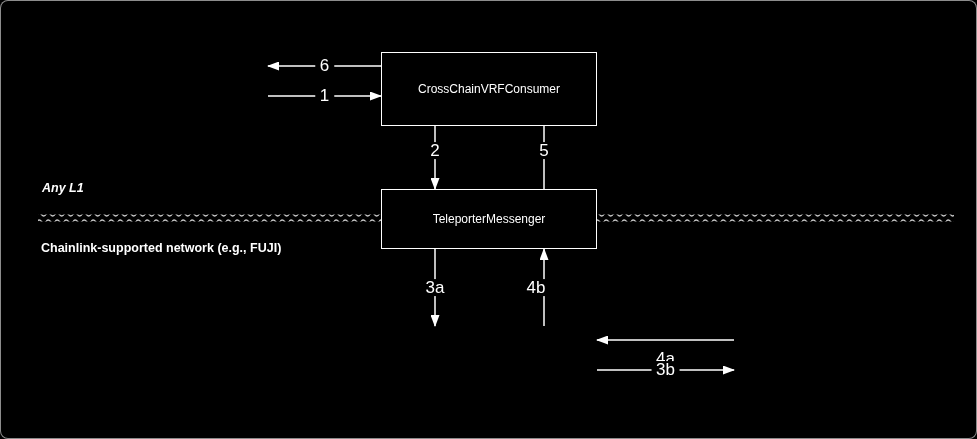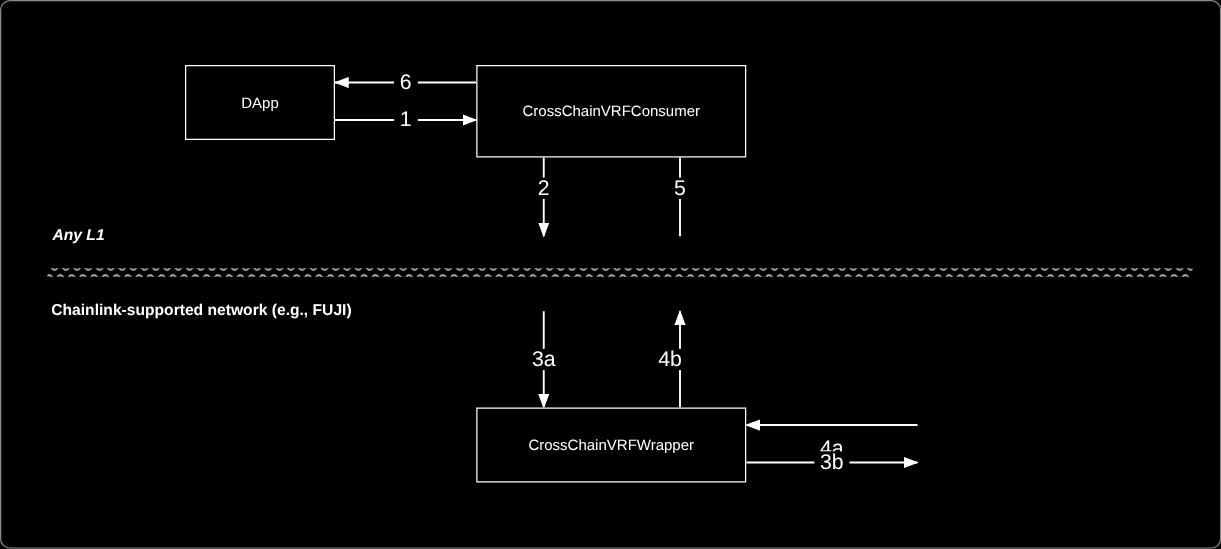--- a/index.html
+++ b/index.html
@@ -63,23 +63,22 @@
         <line x1="434" y1="248" x2="434" y2="325" stroke="#ffffff" stroke-width="1.5" marker-end="url(#arrowhead)"></line>
         <line x1="543" y1="325" x2="543" y2="248" stroke="#ffffff" stroke-width="1.5" marker-end="url(#arrowhead)"></line>
         <line x1="733" y1="339" x2="596" y2="339" stroke="#ffffff" stroke-width="1.5" marker-end="url(#arrowhead)"></line>
         <line x1="596" y1="369" x2="733" y2="369" stroke="#ffffff" stroke-width="1.5" marker-end="url(#arrowhead)"></line>
       </g>
   </svg>
 
   <div id="nodes-layer">
     <div class="zone-label" id="zone-label-top">Any L1</div>
     <div class="zone-label" id="zone-label-bottom">Chainlink-supported network (e.g., FUJI)</div>
-  <div class="node" style="left: 147px; top: 51px; width: 120px; height: 60px; background: rgb(0, 0, 0); border-color: rgb(255, 255, 255); color: rgb(255, 255, 255);">DApp</div>
       <div class="node" style="left: 380px; top: 51px; width: 216px; height: 74px; background: rgb(0, 0, 0); border-color: rgb(255, 255, 255); color: rgb(255, 255, 255);">CrossChainVRFConsumer</div>
-      <div class="node" style="left: 380px; top: 325px; width: 216px; height: 60px; background: rgb(0, 0, 0); border-color: rgb(255, 255, 255); color: rgb(255, 255, 255);">CrossChainVRFWrapper</div>
+      <div class="node" style="left: 380px; top: 188px; width: 216px; height: 60px; background: rgb(0, 0, 0); border-color: rgb(255, 255, 255); color: rgb(255, 255, 255);">TeleporterMessenger</div>
       <div class="edge-label" style="left: 323.5px; top: 65px;">6</div>
       <div class="edge-label" style="left: 323.5px; top: 95px;">1</div>
       <div class="edge-label" style="left: 434px; top: 149.5px;">2</div>
       <div class="edge-label" style="left: 543px; top: 149.5px;">5</div>
       <div class="edge-label" style="left: 434px; top: 286.5px;">3a</div>
       <div class="edge-label" style="left: 535px; top: 286.5px;">4b</div>
       <div class="edge-label" style="left: 664.5px; top: 339px; margin-top: 19px;">4a</div>
       <div class="edge-label" style="left: 664.5px; top: 369px;">3b</div>
     </div>
 

